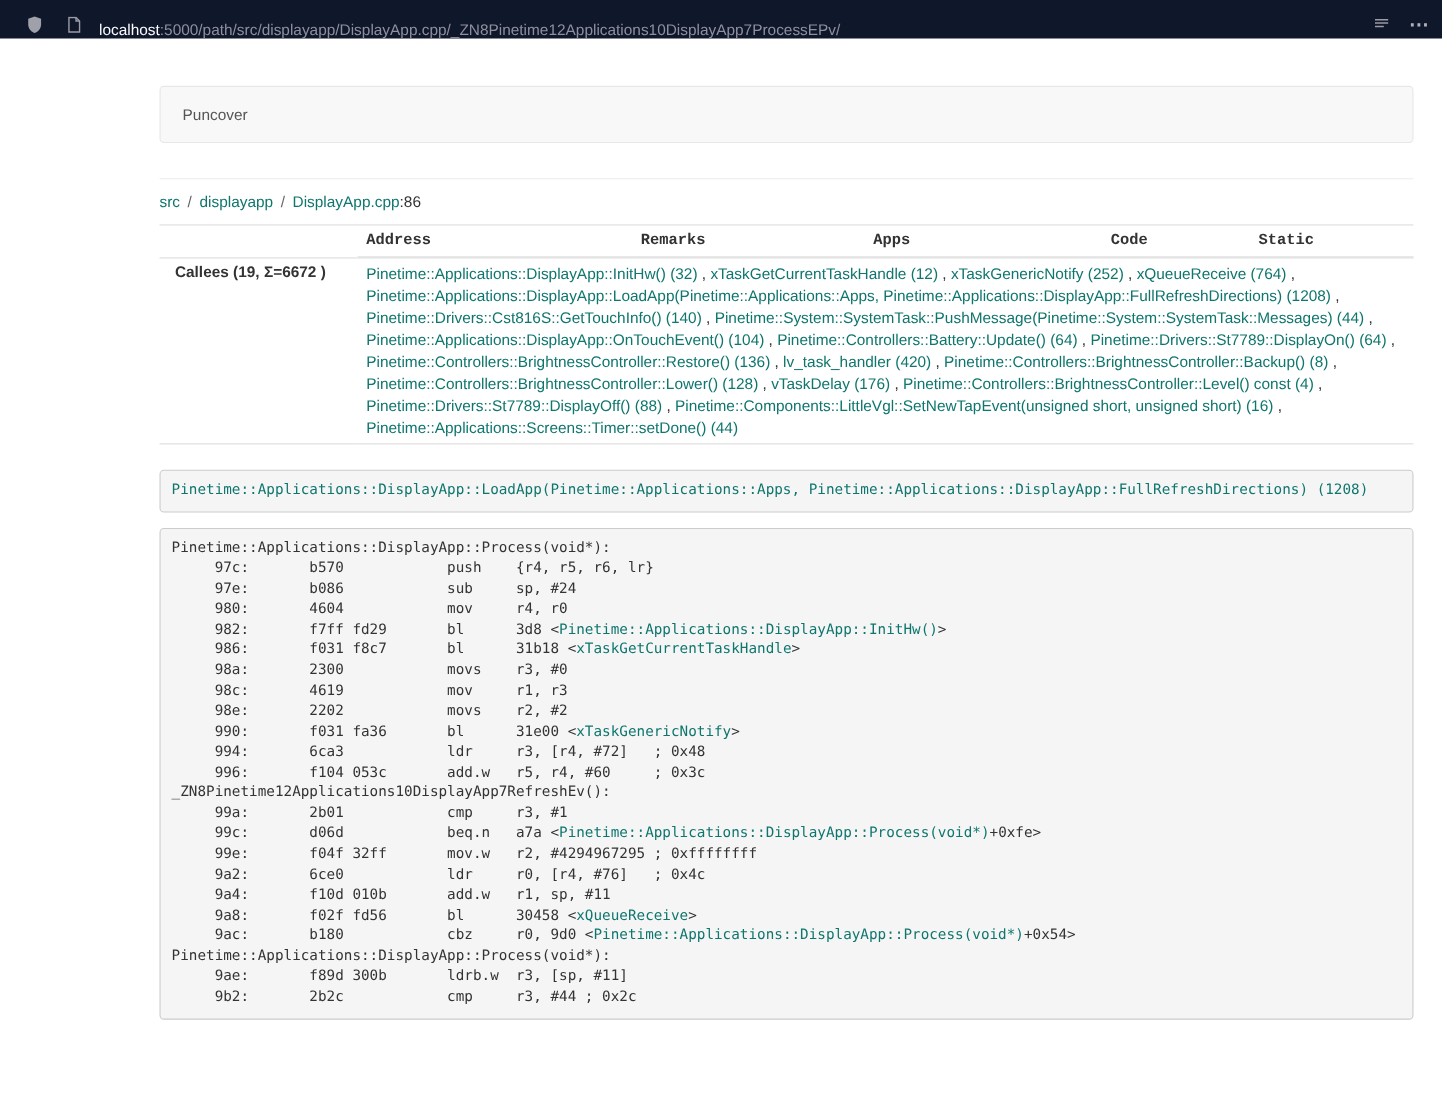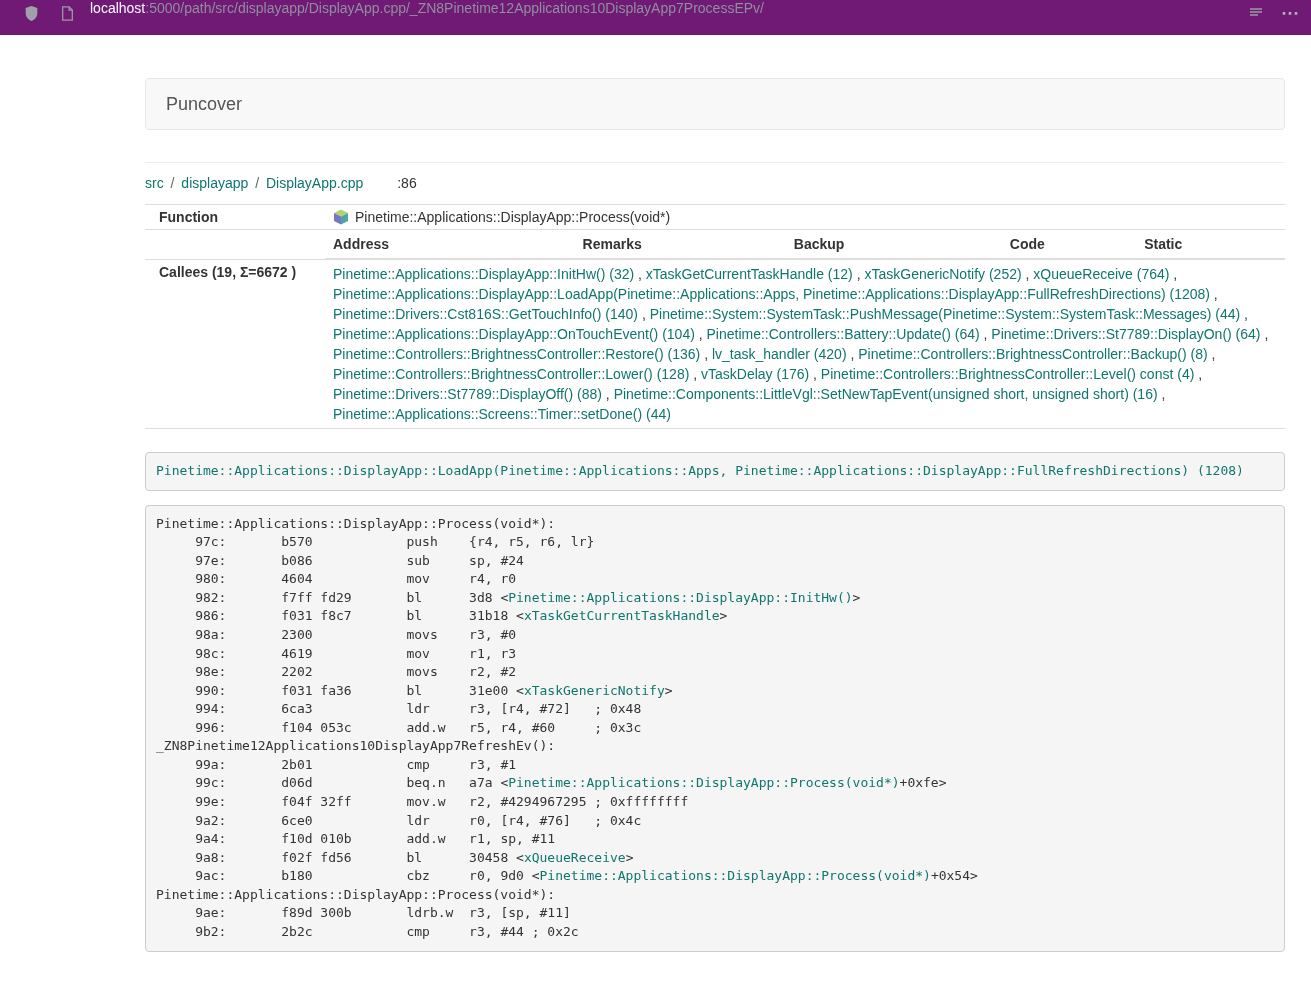--- a/index.html
+++ b/index.html
@@ -3,49 +3,49 @@
 <meta charset="utf-8">
 <style>
   html, body { margin:0; padding:0; overflow:hidden; }
   body {
     width:1311px; height:998px; background:#ffffff;
     font-family:"Liberation Sans", sans-serif; font-size:14px; color:#333333;
   }
   a { color:#0f766e; text-decoration:none; cursor:pointer; }
 
   
-  .browser-bar { height:35px; background:#701a75; display:flex; align-items:flex-start; }
+  .browser-bar { height:35px; background:#0f172a; display:flex; align-items:flex-end; }
   .tb-icon { display:inline-flex; align-items:center; justify-content:center; width:26px; height:26px; border-radius:4px; flex:0 0 auto; }
   .tb-icon svg { display:block; }
   .shield-wrap { margin-left:18px; }
   .page-wrap { margin-left:10px; }
   .url-text { margin-left:10px; flex:1 1 auto; white-space:nowrap; overflow:hidden; font-size:14px; color:#8f8f9d; }
   .url-host { color:#fbfbfe; }
   .reader-wrap { margin-left:auto; }
   .more-wrap { margin:0 8px 0 8px; color:#b1b1b9; font-size:18px; font-weight:bold; line-height:1; }
 
   
   .content { width:1140px; margin-left:145px; }
 
   .navbar { margin-top:43px; height:50px; background:#f8f8f8; border:1px solid #e7e7e7; border-radius:4px; display:flex; align-items:center; }
-  .brand { padding:0 20px; font-size:18px; color:#555555; }
+  .brand { padding:0 20px; font-size:14px; color:#555555; }
 
   hr.divider { border:0; border-top:1px solid #eeeeee; margin:32px 0 0 0; }
 
   .breadcrumb { margin-top:12px; }
   .breadcrumb .sep { color:#666666; margin:0 3px; }
-  .line-no { color:#333333;padding-left:34px; }
+  .line-no { color:#333333; }
 
   table { border-collapse:collapse; }
   .fn-table { width:100%; margin-top:13px; border-bottom:1px solid #dddddd; }
   .fn-table > tbody > tr > th,
   .fn-table > tbody > tr > td { border-top:1px solid #dddddd; text-align:left; vertical-align:top; }
   .fn-table > tbody > tr > th { width:160px; padding:4px 6px 4px 14px; font-weight:bold; }
   .fn-table > tbody > tr > td { padding:4px 8px; }
-  td.nested-cell { padding:0 !important; }
+  td.nested-cell { padding:0 !important;font-family:Liberation Mono, monospace; }
 
   .stats-table { width:100%; }
   .stats-table th { text-align:left; font-weight:bold; padding:6px 8px; border-bottom:1px solid #dddddd; }
   .stats-table td { padding:6px 8px; }
 
   .callees-cell { line-height:20px;margin-top:47px; }
 
   .fn-icon { display:inline-block; width:16px; height:16px; vertical-align:-3px; margin-right:6px; }
 
   pre {
@@ -93,47 +93,35 @@
     <a href="#">src</a>
     <span class="sep">/</span>
     <a href="#">displayapp</a>
     <span class="sep">/</span>
     <a href="#">DisplayApp.cpp</a><span class="line-no">:86</span>
   </div>
 
   <table class="fn-table">
     <tbody>
       <tr>
-        <th>Function</th>
-        <td>
-          <span class="fn-icon">
-            <svg width="16" height="16" viewBox="0 0 16 16">
-              <polygon points="8,0.5 15,4 8,7.5 1,4" fill="#b0d46d"></polygon>
-              <polygon points="1,4 8,7.5 8,15.5 1,12" fill="#7b74c5"></polygon>
-              <polygon points="15,4 8,7.5 8,15.5 15,12" fill="#4ba6a6"></polygon>
-            </svg>
-          </span><span>Pinetime::Applications::DisplayApp::Process(void*)</span>
-        </td>
-      </tr>
-      <tr>
         <th></th>
         <td class="nested-cell">
           <table class="stats-table">
             <colgroup>
               <col style="width:26%">
                 <col style="width:22%">
                 <col style="width:22.5%">
                 <col style="width:14%">
                 <col style="width:15.5%">
             </colgroup>
             <tbody>
               <tr>
                 <th>Address</th>
                 <th>Remarks</th>
-                <th>Backup</th>
+                <th>Apps</th>
                 <th>Code</th>
                 <th>Static</th>
               </tr>
             </tbody>
           </table>
         </td>
       </tr>
       <tr>
         <th>Callees (19, Σ=6672 )</th>
         <td class="callees-cell"><a href="#">Pinetime::Applications::DisplayApp::InitHw() (32)</a> , <a href="#">xTaskGetCurrentTaskHandle (12)</a> , <a href="#">xTaskGenericNotify (252)</a> , <a href="#">xQueueReceive (764)</a> , <a href="#">Pinetime::Applications::DisplayApp::LoadApp(Pinetime::Applications::Apps, Pinetime::Applications::DisplayApp::FullRefreshDirections) (1208)</a> , <a href="#">Pinetime::Drivers::Cst816S::GetTouchInfo() (140)</a> , <a href="#">Pinetime::System::SystemTask::PushMessage(Pinetime::System::SystemTask::Messages) (44)</a> , <a href="#">Pinetime::Applications::DisplayApp::OnTouchEvent() (104)</a> , <a href="#">Pinetime::Controllers::Battery::Update() (64)</a> , <a href="#">Pinetime::Drivers::St7789::DisplayOn() (64)</a> , <a href="#">Pinetime::Controllers::BrightnessController::Restore() (136)</a> , <a href="#">lv_task_handler (420)</a> , <a href="#">Pinetime::Controllers::BrightnessController::Backup() (8)</a> , <a href="#">Pinetime::Controllers::BrightnessController::Lower() (128)</a> , <a href="#">vTaskDelay (176)</a> , <a href="#">Pinetime::Controllers::BrightnessController::Level() const (4)</a> , <a href="#">Pinetime::Drivers::St7789::DisplayOff() (88)</a> , <a href="#">Pinetime::Components::LittleVgl::SetNewTapEvent(unsigned short, unsigned short) (16)</a> , <a href="#">Pinetime::Applications::Screens::Timer::setDone() (44)</a></td>

